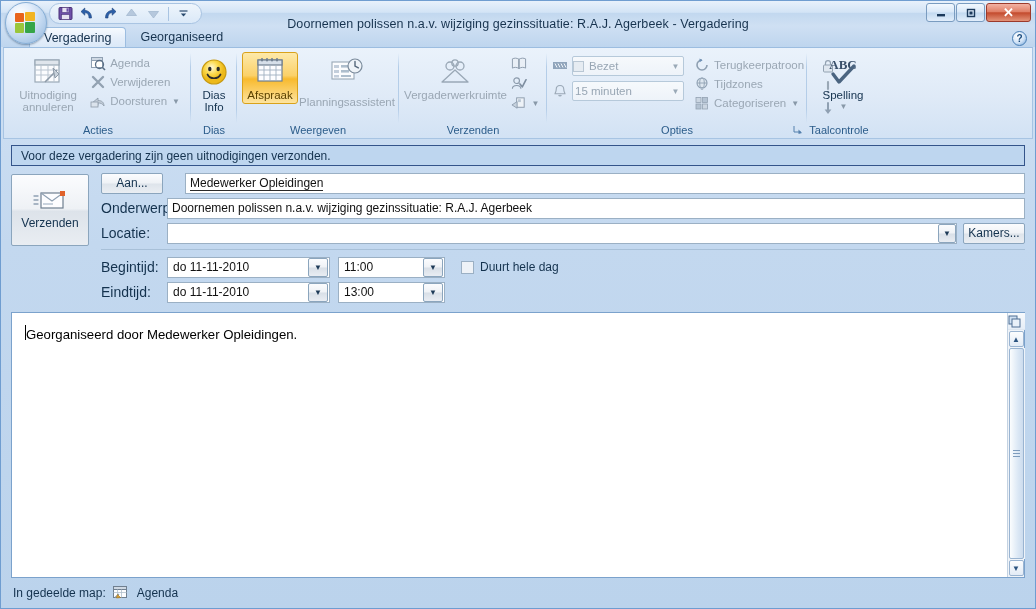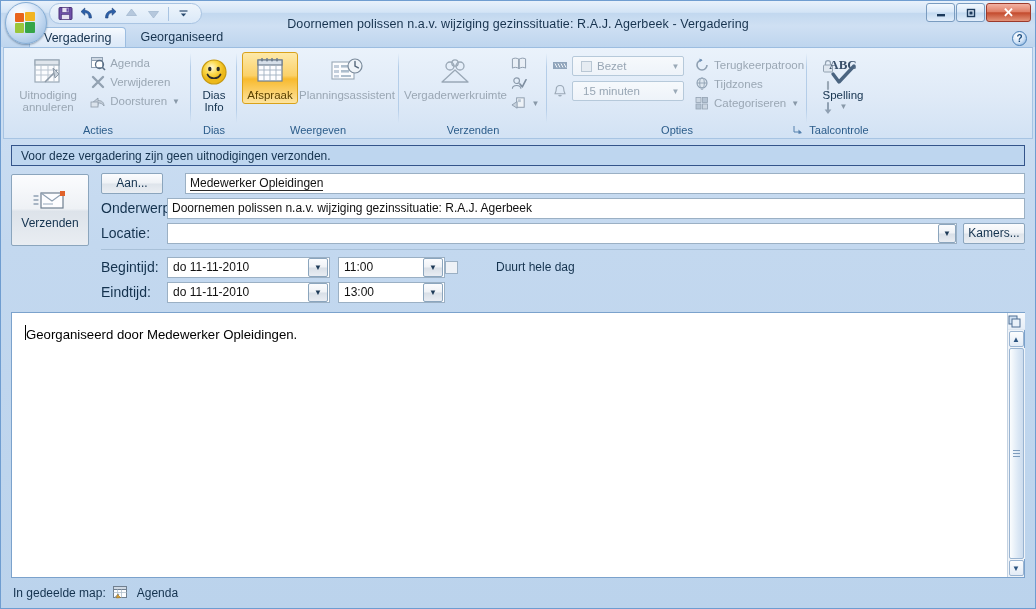--- a/index.html
+++ b/index.html
@@ -139,21 +139,21 @@
   }
   .smallbtn.disabled { color:#9aa7b4; cursor:default; }
   .smallbtn .sico { width:16px; height:16px; display:flex; align-items:center; justify-content:center; flex:0 0 16px; }
   .caret { font-size:8px; color:#8898a8; margin-left:1px; }
 
   
   .rcombo {
     display:flex; align-items:center; height:20px; width:112px;
     border:1px solid #b6c9da; border-radius:2px;
     background:linear-gradient(to bottom,#f6f9fc,#eef3f9);
-    font-size:11.5px; color:#98a6b4; padding:0 0 0 8px;
+    font-size:11.5px; color:#98a6b4; padding:0 0 0 0;
   }
   .rcombo .sq { width:11px; height:11px; border:1px solid #b9c7d4; background:#e6ecf2; margin-right:5px; flex:0 0 11px; }
   .rcombo .lbl { flex:1; overflow:hidden; white-space:nowrap; }
   .rcombo .arw { width:15px; text-align:center; font-size:8px; color:#9aa9b7; }
 
   
   .infobar {
     margin:6px 10px 0 10px; height:21px;
     background:#bed6ef; border:1px solid #34548a;
     display:flex; align-items:center; padding-left:9px;
@@ -209,21 +209,21 @@
   .combo .val { padding:0 5px; flex:1; line-height:19px; white-space:nowrap; overflow:hidden; }
   .combo .btn {
     width:20px; height:19px; flex:0 0 20px; margin:0 1px 0 0;
     border:1px solid #8ba5bd; border-radius:2px;
     background:linear-gradient(to bottom,#fbfcfe 0%,#eff2f6 48%,#d8dfe7 52%,#e9edf3 100%);
     display:flex; align-items:center; justify-content:center; cursor:pointer;
     font-size:8px; color:#1d3a57;
   }
   .combo.date { width:163px; }
   .combo.time { width:107px; margin-left:8px; }
-  .chkwrap { display:flex; align-items:center; cursor:pointer;gap:32px; }
+  .chkwrap { display:flex; align-items:center; margin-left:16px; cursor:pointer; }
   .chk {
     width:13px; height:13px; border:1px solid #9bb0c4; background:#eef2f7;
     margin-right:6px; flex:0 0 13px;
   }
   .chklbl { font-size:12px; color:#14324e; }
 
   
   .bodywrap {
     margin:6px 10px 0 10px; height:266px;
     border:1px solid #7ba2cc; background:#fff;
@@ -447,21 +447,21 @@
               <g fill="#6f7f90">
                   <rect x="7" y="1" width="2" height="3.4" rx="1"></rect>
                   <rect x="12" y="1" width="2" height="3.4" rx="1"></rect>
                   <rect x="17" y="1" width="2" height="3.4" rx="1"></rect>
                   <rect x="22" y="1" width="2" height="3.4" rx="1"></rect>
                 </g>
             </svg>
           </span>
           <span>Afspraak</span>
         </div>
-        <div class="bigbtn disabled" style="min-width:92px;">
+        <div class="bigbtn disabled" style="min-width:92px;gap:7px;">
           <span class="ico">
             <svg width="34" height="30" viewBox="0 0 34 30">
               <rect x="2" y="5" width="22" height="17" fill="#fbfcfe" stroke="#9aa8b6" stroke-width="1.1"></rect>
               <g fill="#c3cedb">
                   <rect x="4" y="8" width="5" height="3"></rect>
                   <rect x="4" y="13" width="5" height="3"></rect>
                   <rect x="4" y="18" width="5" height="2.5"></rect>
                 </g>
               <g fill="#aebecd">
                   <rect x="11" y="8" width="11" height="2.6"></rect>

